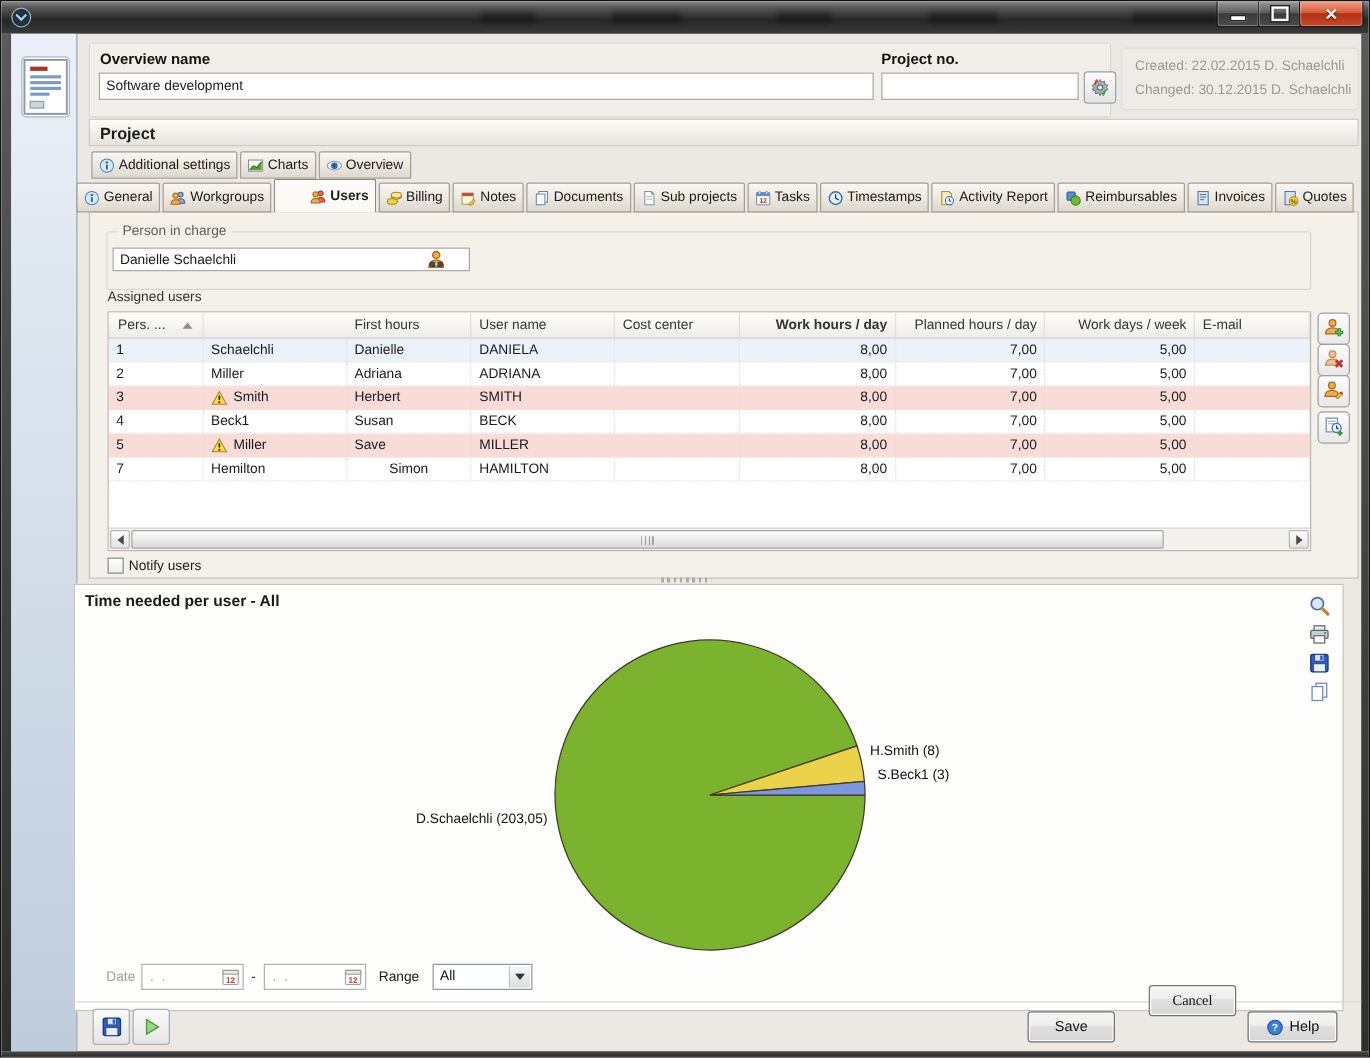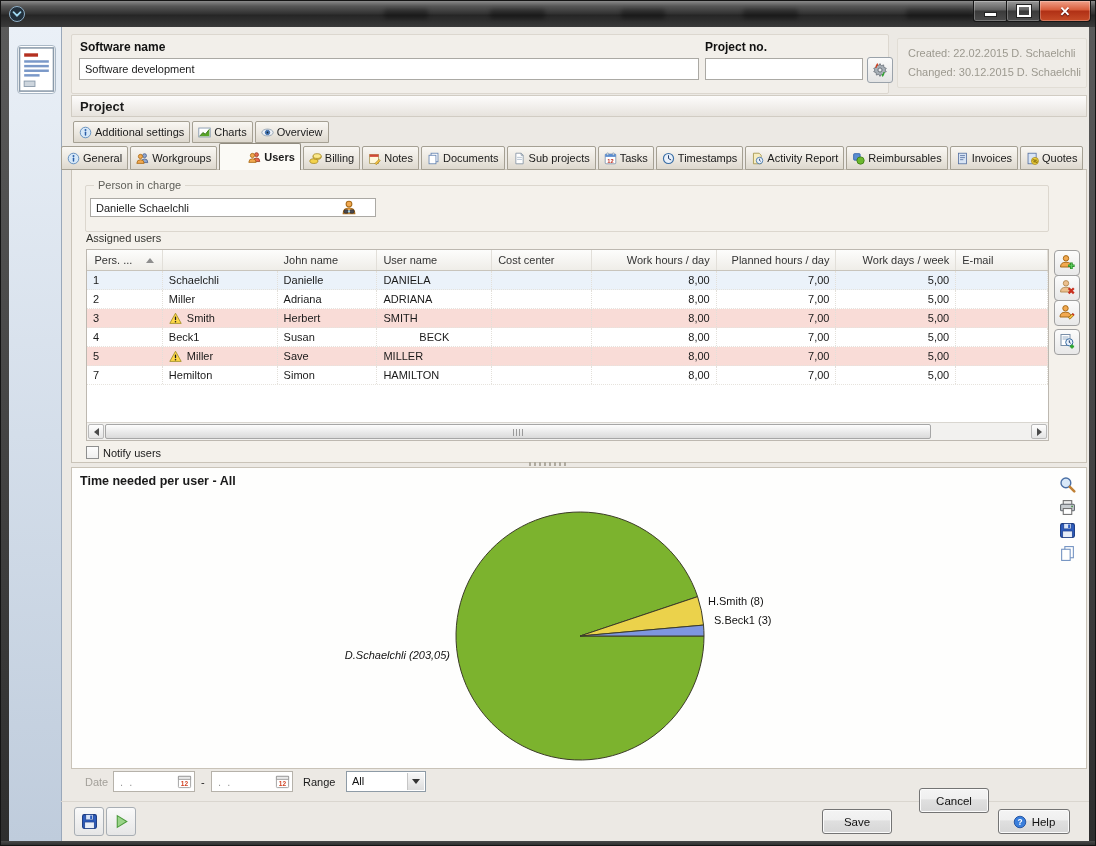--- a/index.html
+++ b/index.html
@@ -98,29 +98,29 @@
   .ra-btn svg{width:16px;height:16px;}
 
   .chk{position:absolute;width:13px;height:13px;appearance:none;-webkit-appearance:none;margin:0;
       border:1px solid #8E8F8F;background:linear-gradient(180deg,#FDFDFD,#EFEFEF);}
   .chk-label{position:absolute;}
 
   .splitter{position:absolute;left:528px;top:461px;width:40px;height:4px;
       background:repeating-linear-gradient(90deg,#AFAA9F 0 2px,transparent 2px 5px);}
 
   
-  .chart-panel{position:absolute;left:70px;top:466px;width:1016px;height:302px;background:#FEFEFD;
+  .chart-panel{position:absolute;left:58px;top:466px;width:1016px;height:342px;background:#FEFEFD;
       border:1px solid #C9C3B8;box-sizing:border-box;}
   .chart-title{position:absolute;left:8px;top:6px;font-weight:bold;font-size:12.5px;}
   .chart-toolbar{position:absolute;right:10px;top:8px;display:flex;flex-direction:column;gap:6px;}
   .ct-ic{width:17px;height:17px;}
   .ct-ic svg{width:17px;height:17px;display:block;}
   .pie-svg{position:absolute;left:0;top:0;}
   .pie-label{position:absolute;font-size:11px;color:#111;white-space:nowrap;}
-  .pl-0{right:636px;top:181px;font-style:italic;}
+  .pl-0{right:636px;top:181px;}
   .pl-1{left:636px;top:127px;}
   .pl-2{left:642px;top:146px;}
 
   
   .ft-label{position:absolute;color:#A3A09A;}
   .ft-label.dark{color:#1a1a1a;}
   .date-wrap{position:absolute;width:82px;height:21px;}
   .date-wrap input{width:100%;height:100%;border:1px solid #B6B2AA;background:#fff;box-sizing:border-box;
       font-family:"Liberation Sans",sans-serif;font-size:11px;padding:0 20px 0 6px;color:#999;}
   .date-wrap input::placeholder{color:#9a9a9a;}
@@ -184,21 +184,21 @@
           <rect x="4" y="9" width="16" height="1.6" fill="#7A98C8"></rect>
           <rect x="4" y="12" width="16" height="1.6" fill="#7A98C8"></rect>
           <rect x="4" y="15" width="16" height="1.6" fill="#7A98C8"></rect>
           <rect x="4" y="18" width="10" height="1.6" fill="#7A98C8"></rect>
           <rect x="4" y="22.5" width="7" height="3.5" fill="#CDD5DD" stroke="#8A9AAA" stroke-width="0.6"></rect>
         </svg>
       </div>
   </div>
 
   <div class="hdr-group"></div>
-  <span class="fld-label" style="left:79px;top:39px;">Software name</span>
+  <span class="fld-label" style="left:79px;top:39px;">Overview name</span>
   <input class="txt" style="left: 78px; top: 57px; width: 620px; height: 22px;" value="Software development">
   <span class="fld-label" style="left:704px;top:39px;">Project no.</span>
   <input class="txt" style="left: 704px; top: 57px; width: 158px; height: 22px;" value="">
   <div class="icon-btn" style="left:866px;top:56px;width:24px;height:24px;">
     <span style="width:16px;height:16px;">
         <svg viewBox="0 0 16 16" style="width: 100%; height: 100%; display: block;">
           <path d="M8 1.6 L9.2 3.8 L11.6 2.9 L11.9 5.4 L14.3 6.3 L13 8 L14.3 9.7 L11.9 10.6 L11.6 13.1 L9.2 12.2 L8 14.4 L6.8 12.2 L4.4 13.1 L4.1 10.6 L1.7 9.7 L3 8 L1.7 6.3 L4.1 5.4 L4.4 2.9 L6.8 3.8 Z" fill="#A8B0B8" stroke="#687078" stroke-width="0.8"></path>
           <circle cx="8" cy="8" r="2.1" fill="#E8ECF0" stroke="#687078"></circle>
           <path d="M12.2 10.2 A4.8 4.8 0 0 1 9.8 13.6" stroke="#2FA52F" stroke-width="1.3" fill="none"></path>
           <path d="M9.8 13.6 l2 -0.3 l-1.1 1.7 z" fill="#2FA52F"></path>
@@ -401,29 +401,29 @@
     <div class="grid">
       <div class="gh" id="grid-header">
           <div class="th" style="width: 76px; justify-content: center;">
             <span>Pers. ...</span>
             <span class="sort-asc"></span>
           </div>
           <div class="th" style="width: 115px; margin-top: 37px;">
             <span>Last name</span>
           </div>
           <div class="th" style="width: 100px;">
-            <span>John name</span>
+            <span>First hours</span>
           </div>
           <div class="th" style="width: 115px;">
             <span>User name</span>
           </div>
           <div class="th" style="width: 100px;">
             <span>Cost center</span>
           </div>
-          <div class="th right" style="width: 125px;">
+          <div class="th right" style="width: 125px; font-weight: bold;">
             <span>Work hours / day</span>
           </div>
           <div class="th right" style="width: 120px;">
             <span>Planned hours / day</span>
           </div>
           <div class="th right" style="width: 120px;">
             <span>Work days / week</span>
           </div>
           <div class="th" style="width: 92px;">
             <span>E-mail</span>
@@ -525,21 +525,21 @@
           <div class="tr">
             <div class="td" style="width: 76px;">
               <span>4</span>
             </div>
             <div class="td" style="width: 115px;">
               <span>Beck1</span>
             </div>
             <div class="td" style="width: 100px;">
               <span>Susan</span>
             </div>
-            <div class="td" style="width: 115px; justify-content: center;">
+            <div class="td" style="width: 115px;">
               <span>BECK</span>
             </div>
             <div class="td" style="width: 100px;">
               <span></span>
             </div>
             <div class="td right" style="width: 125px;">
               <span>8,00</span>
             </div>
             <div class="td right" style="width: 120px;">
               <span>7,00</span>
@@ -585,21 +585,21 @@
               <span></span>
             </div>
           </div>
           <div class="tr">
             <div class="td" style="width: 76px;">
               <span>7</span>
             </div>
             <div class="td" style="width: 115px;">
               <span>Hemilton</span>
             </div>
-            <div class="td" style="width: 100px;">
+            <div class="td" style="width: 100px; justify-content: center;">
               <span>Simon</span>
             </div>
             <div class="td" style="width: 115px;">
               <span>HAMILTON</span>
             </div>
             <div class="td" style="width: 100px;">
               <span></span>
             </div>
             <div class="td right" style="width: 125px;">
               <span>8,00</span>
@@ -752,21 +752,21 @@
       </span>
   </div>
   <div class="tool-btn" style="left:105px;top:806px;">
     <span style="width:17px;height:17px;">
         <svg viewBox="0 0 16 16" style="width: 100%; height: 100%; display: block;">
           <path d="M4 2.5 L13 8 L4 13.5 Z" fill="#9AD489" stroke="#4A9A3A"></path>
         </svg>
       </span>
   </div>
   <div class="btn btn-save" style="left:821px;top:808px;">Save</div>
-  <div class="btn" style="left:918px;top:787px;">Cancel</div>
+  <div class="btn" style="left:918px;top:787px;font-family:Liberation Serif, serif;">Cancel</div>
   <div class="btn" style="left:997px;top:808px;width:72px;">
     <span class="help-ic">
         <svg viewBox="0 0 16 16" style="width: 100%; height: 100%; display: block;">
           <circle cx="8" cy="8" r="6.6" fill="#3A7EDB" stroke="#1A4A9A"></circle>
           <text x="8" y="11.6" font-size="9.5" font-weight="bold" fill="#FFF" text-anchor="middle" font-family="Liberation Sans,sans-serif">?</text>
         </svg>
       </span>
     <span>Help</span>
   </div>
 

